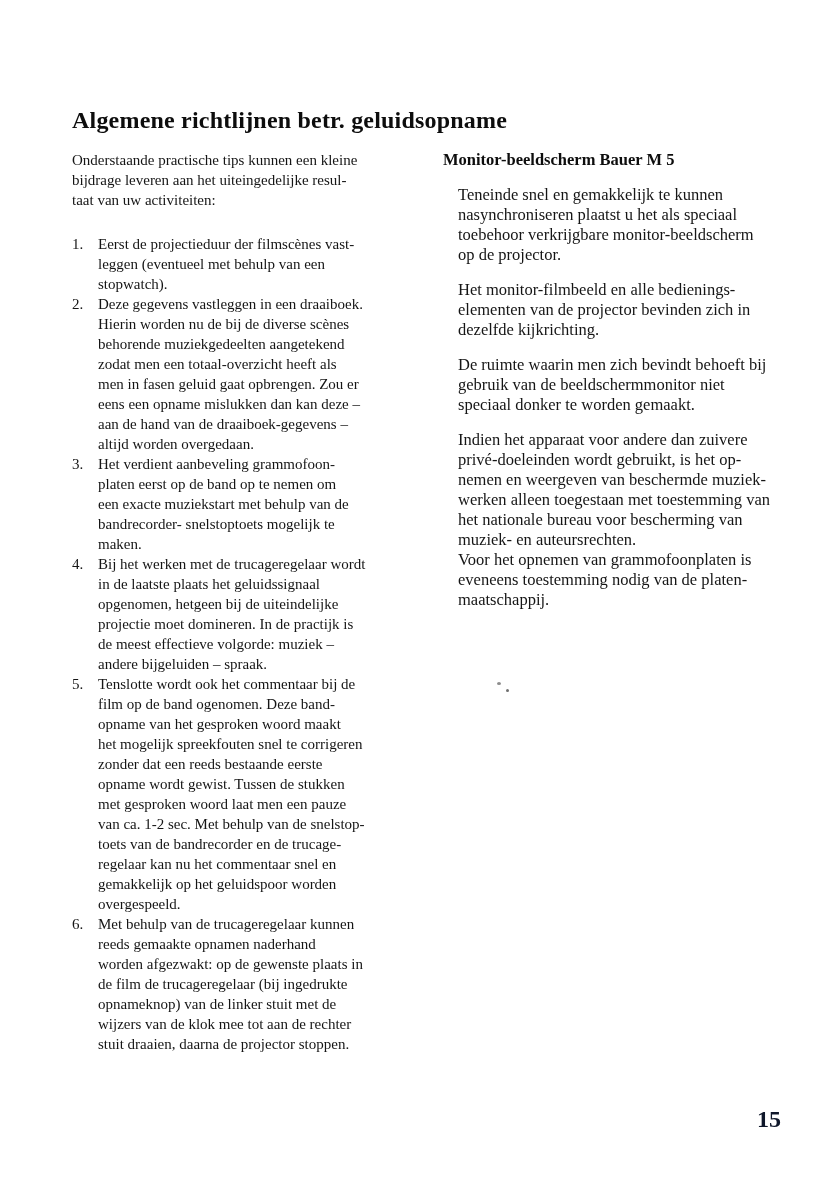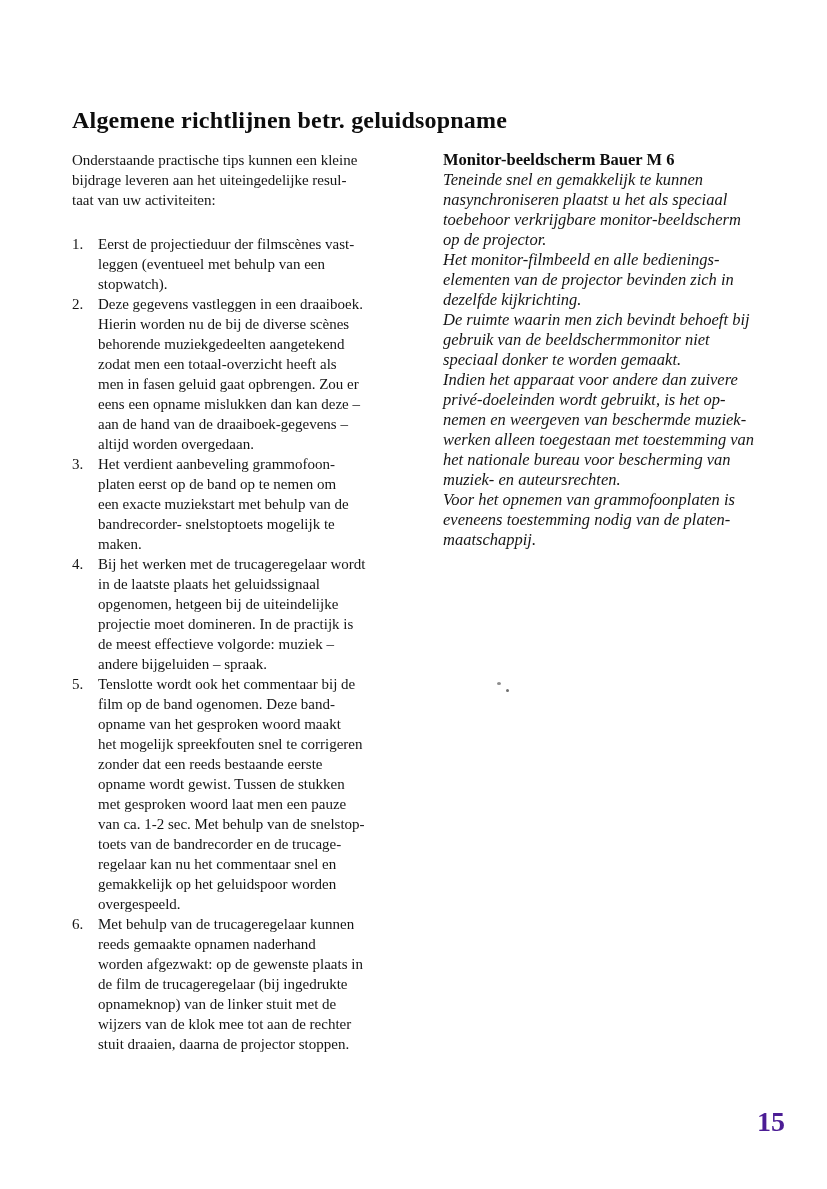--- a/index.html
+++ b/index.html
@@ -26,24 +26,24 @@
     font-size:16.5px; line-height:20px;
   }
   .prelines { white-space:pre-line; }
   .intro { margin:0 0 24px 0; }
   ol.steps { list-style:none; margin:0; padding:0; }
   ol.steps li { display:flex; margin:0; padding:0; }
   ol.steps .num { flex:0 0 26px; }
   ol.steps .itembody { flex:1 1 auto; }
   .sec-heading { margin:0; font-size:16.5px; line-height:20px; font-weight:bold; color:#0d0d0d; }
   .sec-heading.second { margin-top:28px; }
-  .para { margin:0;font-style:italic; }
+  .para { margin:15px; }
   .page-number {
     position:absolute; left:757px; top:1106px;
-    font-size:28px; font-weight:bold; color:#4c1d95;
+    font-size:24px; font-weight:bold; color:#0f172a;
   }
   .speck { position:absolute; border-radius:50%; }
   .speck-a { left:497px; top:682px; width:4px; height:3px; background:#8d8d8d; }
   .speck-b { left:506px; top:689px; width:3px; height:3px; background:#6f6f6f; }
 </style>
 </head>
 <body>
 
 <div class="page">
 
@@ -111,21 +111,21 @@
 worden afgezwakt: op de gewenste plaats in
 de film de trucageregelaar (bij ingedrukte
 opnameknop) van de linker stuit met de
 wijzers van de klok mee tot aan de rechter
 stuit draaien, daarna de projector stoppen.</span>
       </li>
     </ol>
   </div>
 
   <div class="col-right">
-    <h3 class="sec-heading">Monitor-beeldscherm Bauer M 6</h3>
+    <h3 class="sec-heading">Monitor-beeldscherm Bauer M 5</h3>
     <p class="para prelines">Teneinde snel en gemakkelijk te kunnen
 nasynchroniseren plaatst u het als speciaal
 toebehoor verkrijgbare monitor-beeldscherm
 op de projector.</p>
     <p class="para prelines">Het monitor-filmbeeld en alle bedienings-
 elementen van de projector bevinden zich in
 dezelfde kijkrichting.</p>
     <p class="para prelines">De ruimte waarin men zich bevindt behoeft bij
 gebruik van de beeldschermmonitor niet
 speciaal donker te worden gemaakt.</p>

